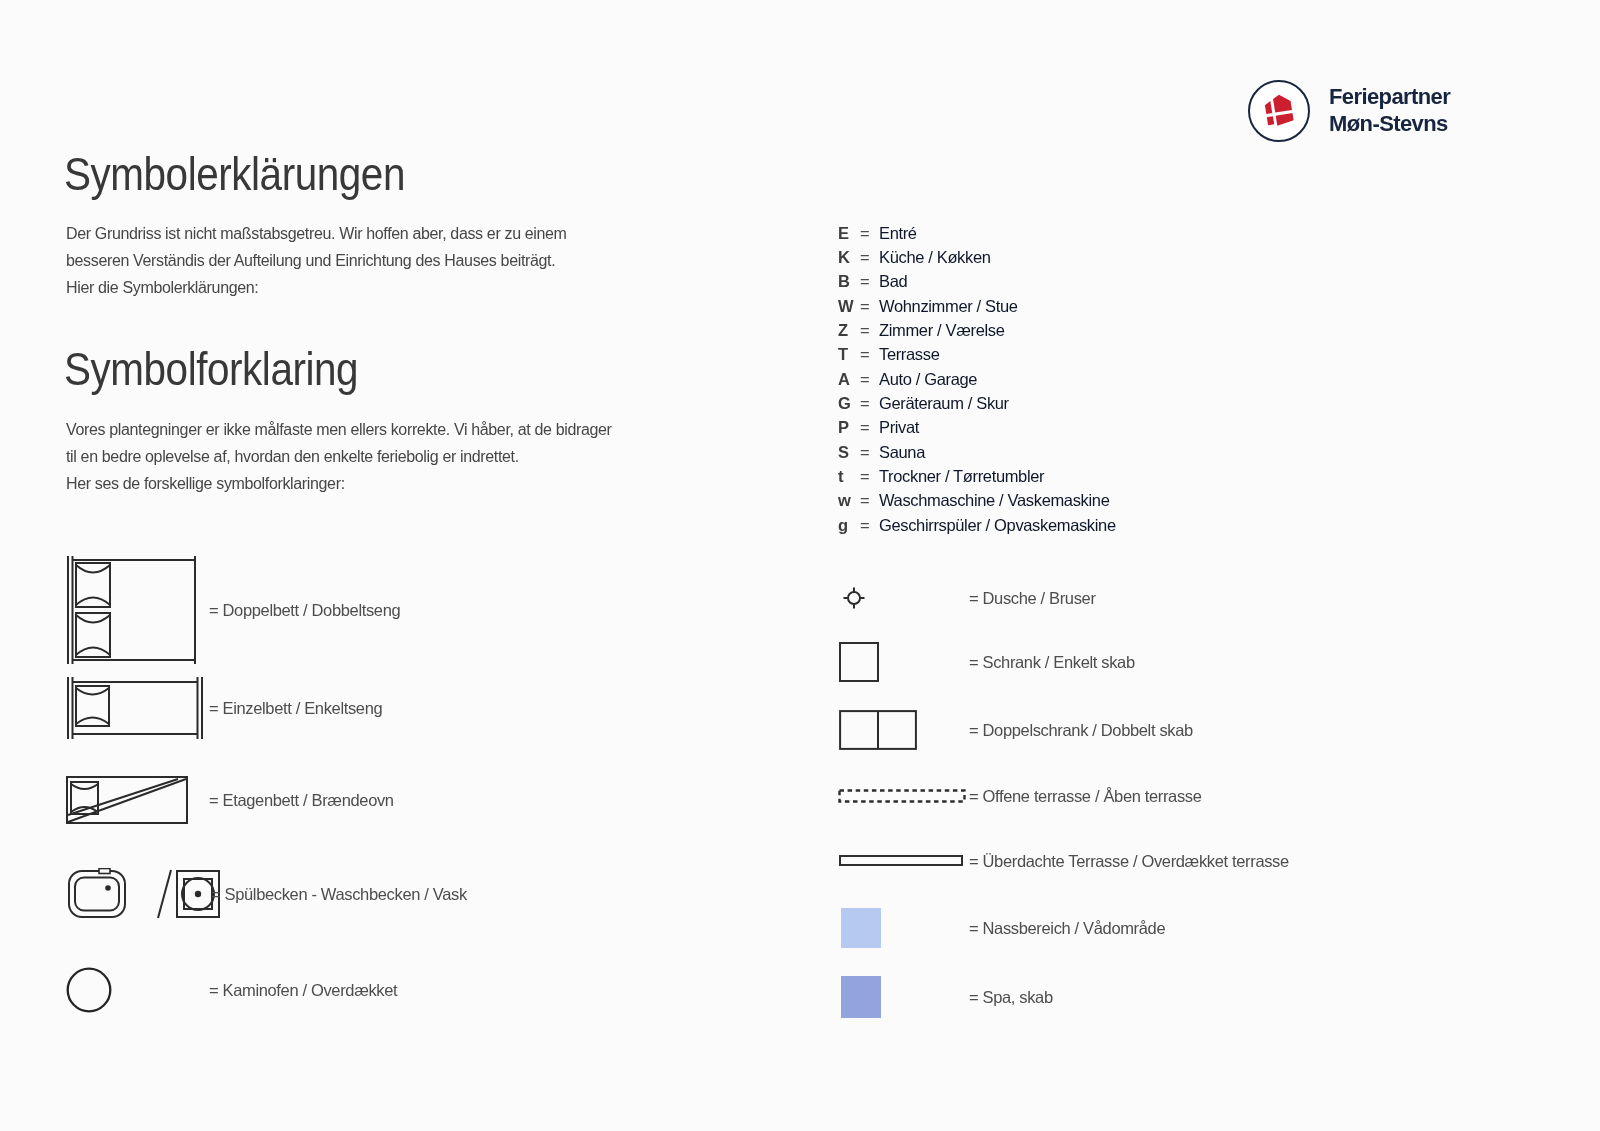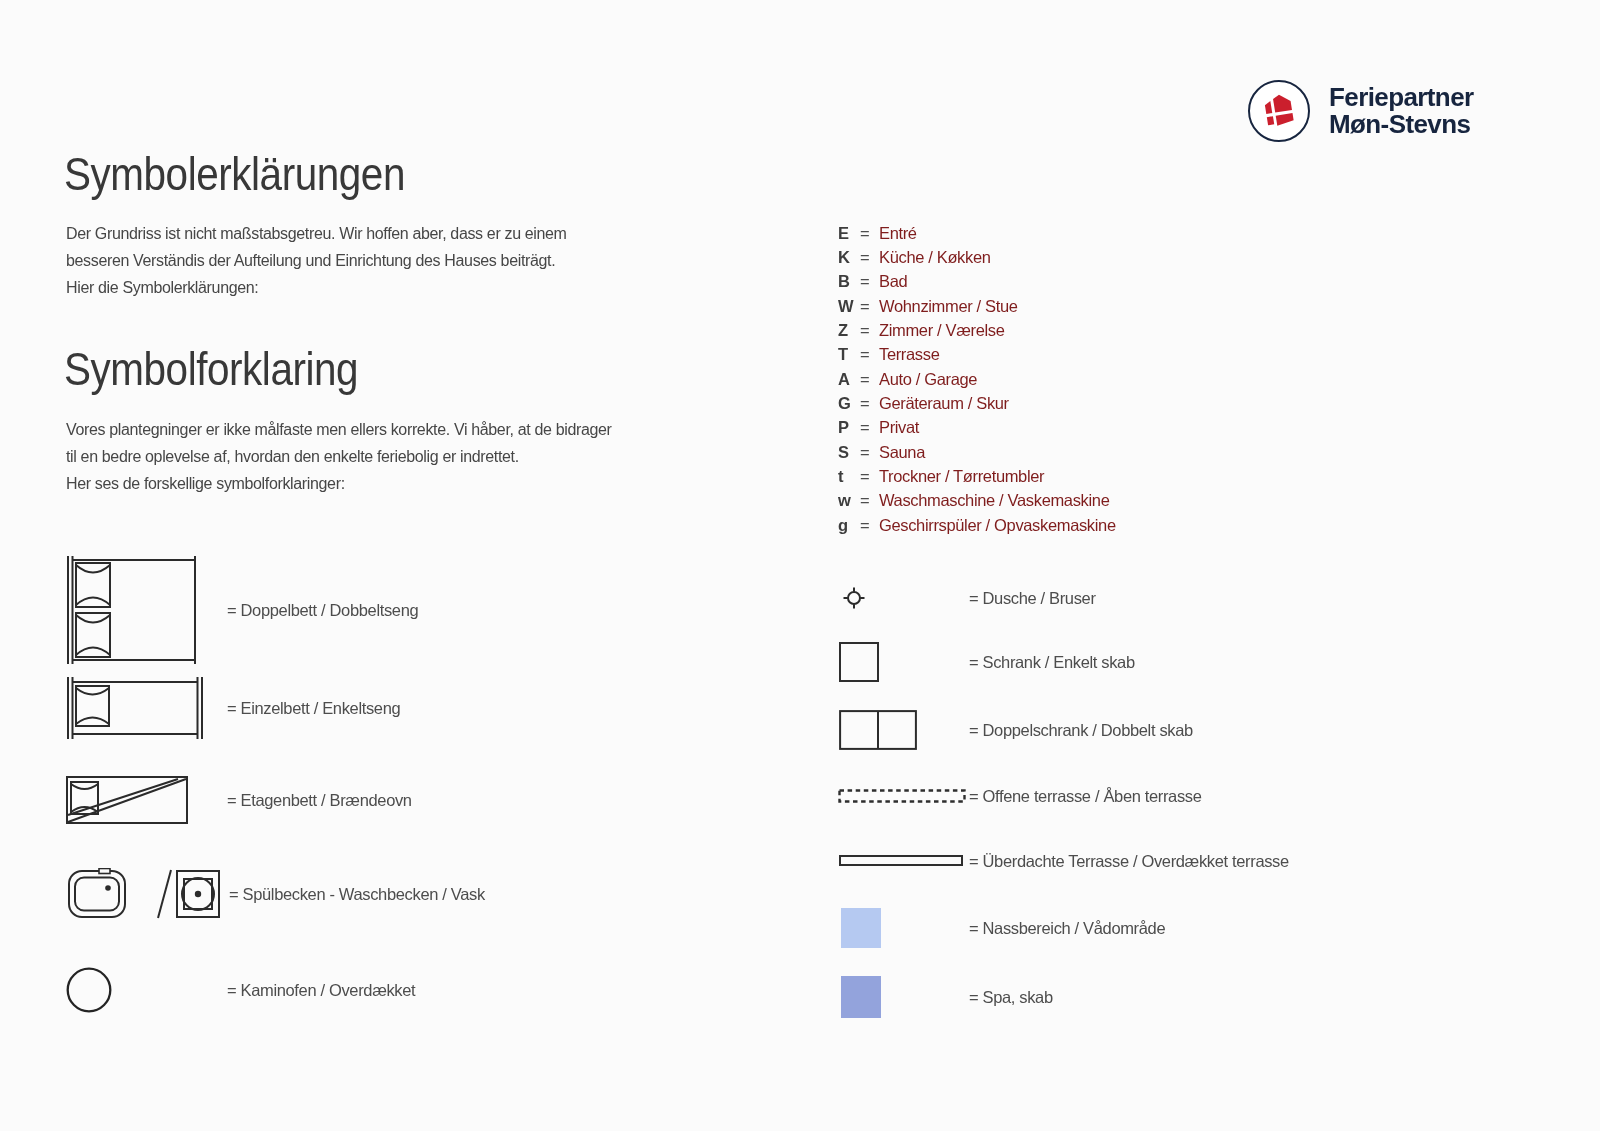--- a/index.html
+++ b/index.html
@@ -17,45 +17,45 @@
   }
   .para{
     position:absolute;font-size:16px;line-height:26.8px;color:#464646;
     letter-spacing:-0.35px;white-space:pre-line;
   }
   
   .letter-legend{position:absolute;left:838px;top:221px;}
   .ll-row{display:flex;align-items:center;height:24.35px;font-size:16.5px;}
   .ll-key{width:22px;font-weight:700;color:#3d3d3d;}
   .ll-eq{width:19px;color:#4d4d4d;}
-  .ll-def{color:#7f1d1d;letter-spacing:-0.35px;white-space:nowrap;}
+  .ll-def{color:#0f172a;letter-spacing:-0.35px;white-space:nowrap;}
   
   .lrow,.rrow{position:absolute;}
   .sym{position:absolute;left:0;top:0;}
   .lbl{
     position:absolute;top:50%;transform:translateY(-50%);
     font-size:16.5px;color:#4d4d4d;letter-spacing:-0.35px;white-space:nowrap;
   }
-  .lrow .lbl{left:161px;}
+  .lrow .lbl{left:143px;}
   .rrow .lbl{left:131px;}
   svg{display:block;}
   .stroke{stroke:#2b2b2b;fill:none;stroke-width:2;}
   .fillk{fill:#2b2b2b;stroke:none;}
   .box{box-sizing:border-box;border:2.2px solid #2e2e2e;background:transparent;}
   .swatch{position:absolute;left:3px;top:0;}
   .wet{background:#b5c9f1;width:40px;height:40px;}
   .spa{background:#93a3dc;width:40px;height:42px;}
   
   .logo-circle{
     position:absolute;left:1248px;top:80px;width:62px;height:62px;
     box-sizing:border-box;border:2.5px solid #17253f;border-radius:50%;
     display:flex;align-items:center;justify-content:center;background:#fff;
   }
   .logo-text{
-    position:absolute;left:1329px;top:84px;font-size:26px;line-height:26.5px;
+    position:absolute;left:1329px;top:84px;font-size:22px;line-height:26.5px;
     font-weight:700;color:#17253f;letter-spacing:-0.6px;white-space:pre-line;
   }
 </style>
 </head>
 <body>
 
 <div class="logo-circle">
   <svg width="36" height="38" viewBox="0 0 36 38">
     <g transform="rotate(-9 18 19)" fill="#cb1f2d">
       <polygon points="5,11 11,7.8 11,20 5,20"></polygon>

